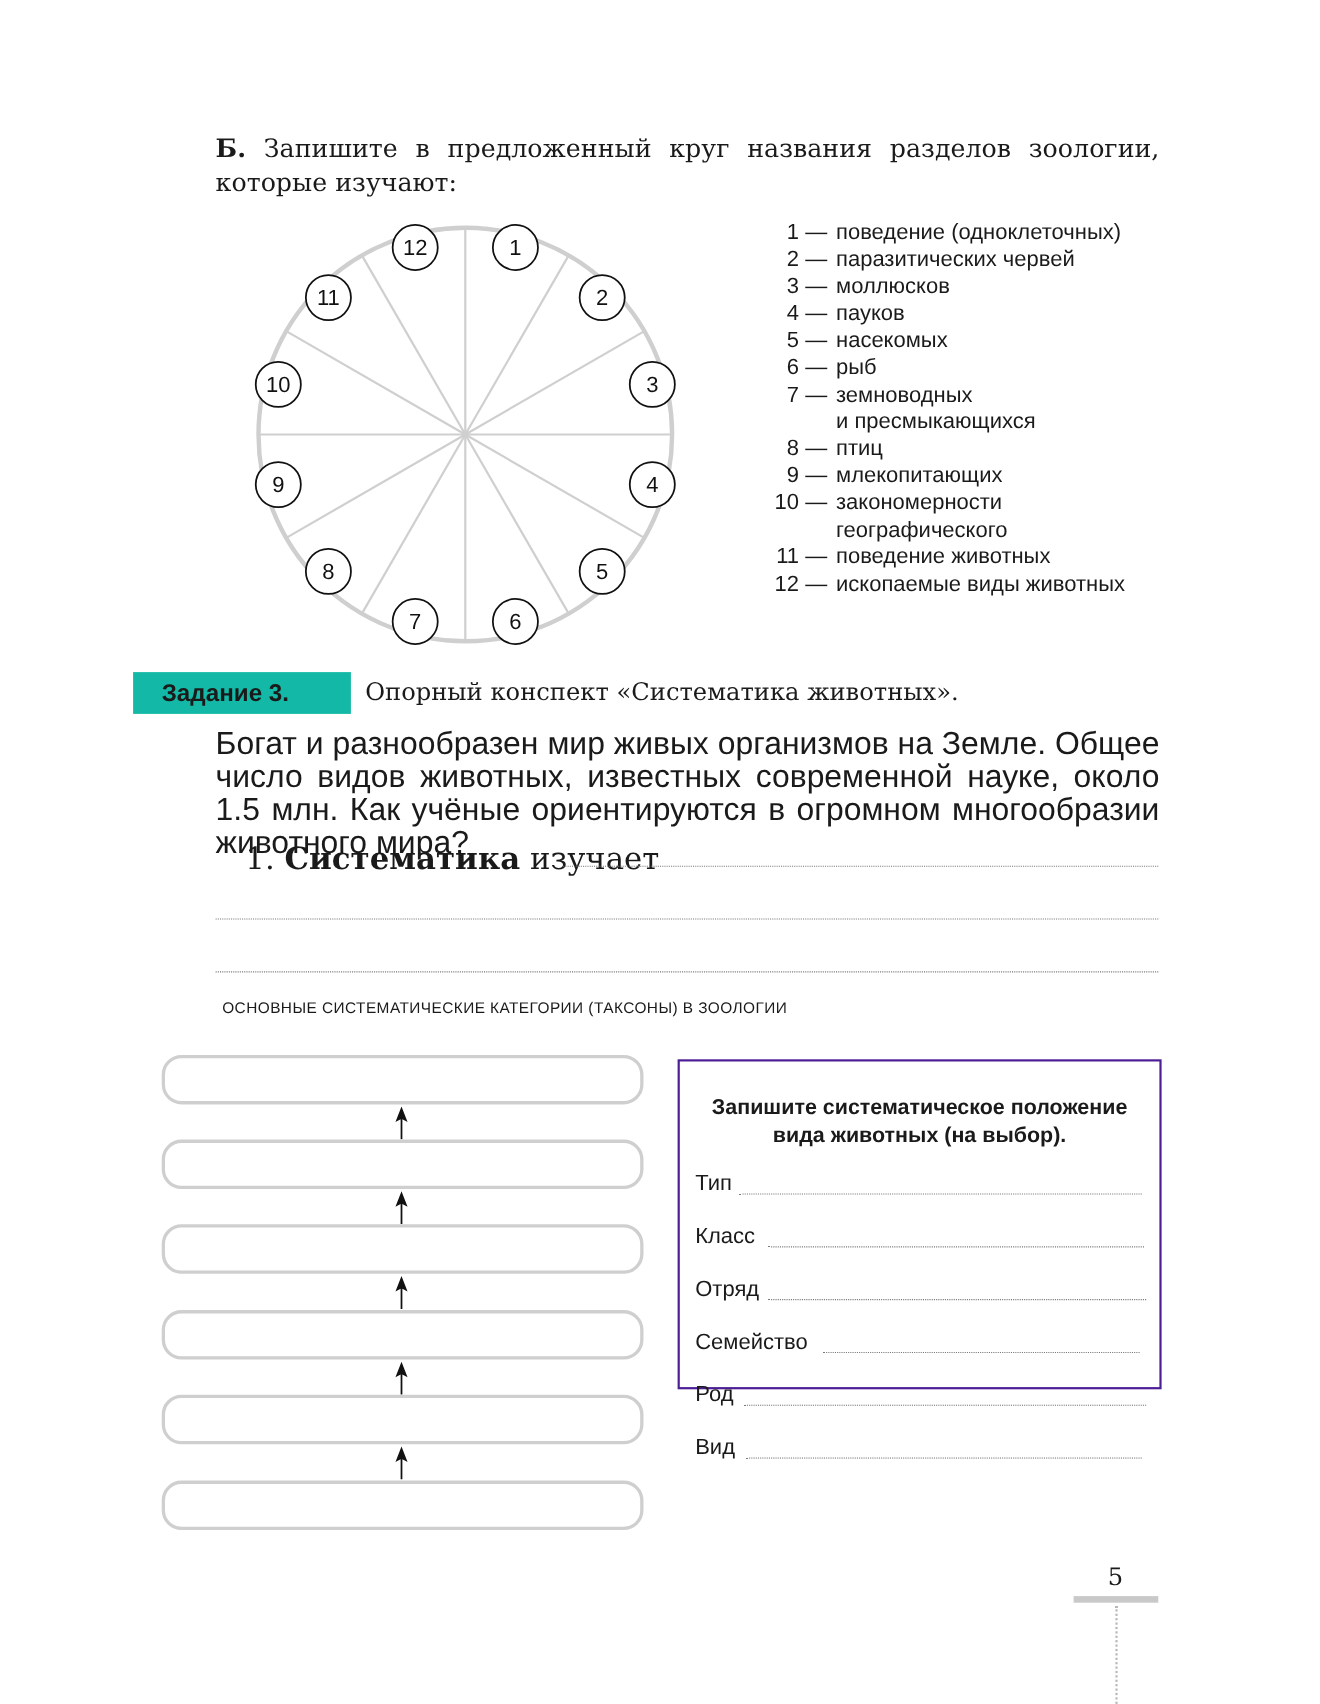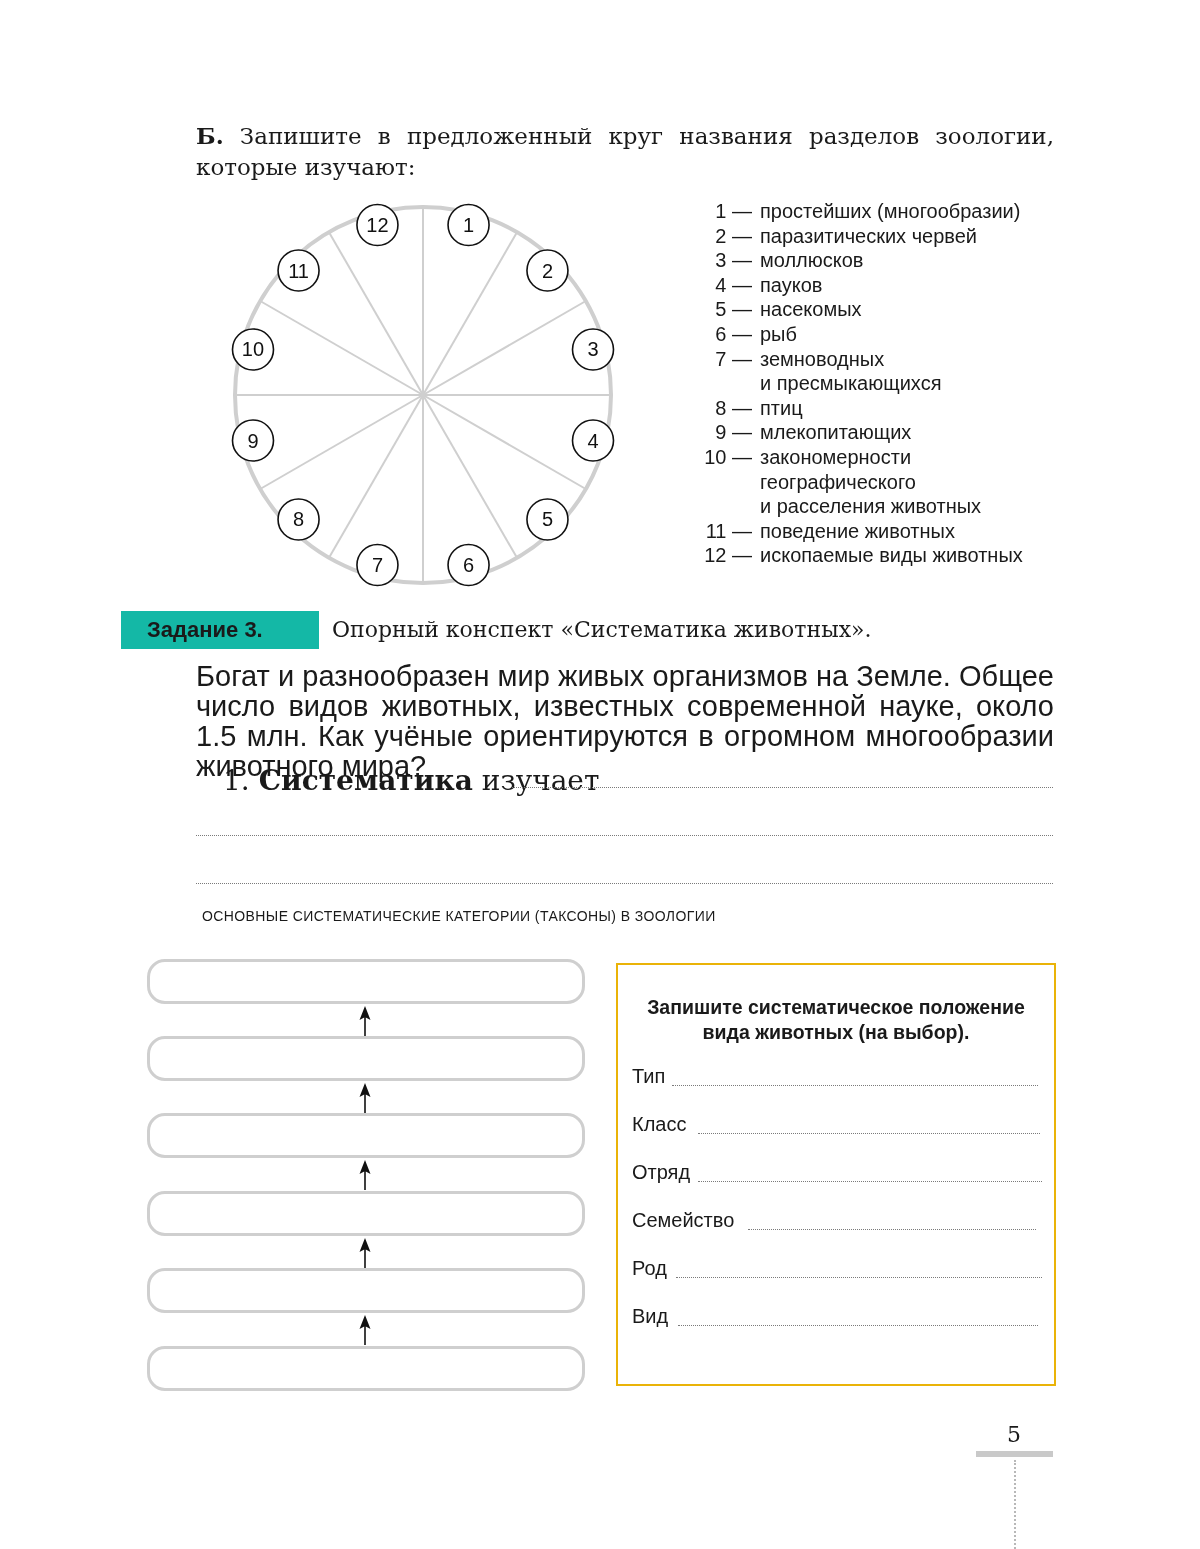--- a/index.html
+++ b/index.html
@@ -25,21 +25,21 @@
 
   .q1 { position: absolute; left: 196px; top: 764px; font-size: 28px; margin-left: 27px; }
   .q1 b { font-weight: bold; }
   .dots { position: absolute; border-bottom: 1.5px dotted #7a7a7a; height: 0; }
 
   .tax-title { position: absolute; left: 202px; top: 908px; font-size: 14px; letter-spacing: 0.4px; }
 
   .tax-box { position: absolute; left: 147px; width: 438px; height: 45px; border: 3px solid #cfcfcf; border-radius: 18px; background: #fff; box-sizing: border-box; }
   .arrow { position: absolute; left: 358px; width: 14px; height: 30px; }
 
-  .pos-card { position: absolute; left: 616px; top: 963px; width: 440px; height: 423px; border: 2px solid #eab308; box-sizing: border-box; padding-left: 20px; }
+  .pos-card { position: absolute; left: 616px; top: 963px; width: 440px; height: 300px; border: 2px solid #4c1d95; box-sizing: border-box; padding-left: 20px; }
   .pos-head { position: absolute; left: 0; top: 30px; width: 100%; text-align: center; font-weight: bold; font-size: 19.5px; line-height: 25px; }
   .pos-row { position: absolute; left: 14px; font-size: 20px; }
   .pos-row .lbl { white-space: pre; }
 
   .page-num { position: absolute; left: 1007px; top: 1422px; font-size: 22px; }
   .page-bar { position: absolute; left: 976px; top: 1451px; width: 77px; height: 6px; background: #c9c9c9; }
   .page-dots { position: absolute; left: 1014px; top: 1460px; height: 89px; border-left: 2px dotted #b8b8b8; }
 </style>
 </head>
 <body>
@@ -113,21 +113,21 @@
       <g>
         <circle cx="157.44784806195636" cy="29.99705457312399" r="20.5" fill="#fff" stroke="#111" stroke-width="1.6"></circle>
         <text x="157.44784806195636" y="36.99705457312399" text-anchor="middle" font-family="&quot;Liberation Sans&quot;, sans-serif" font-size="20" fill="#111">12</text>
       </g>
     </g>
 </svg>
 
 <div class="legend sans" id="legend">
     <div class="row">
       <span class="num">1 —</span>
-      <span class="txt">простейших (многообразии)</span>
+      <span class="txt">поведение (одноклеточных)</span>
     </div>
     <div class="row">
       <span class="num">2 —</span>
       <span class="txt">паразитических червей</span>
     </div>
     <div class="row">
       <span class="num">3 —</span>
       <span class="txt">моллюсков</span>
     </div>
     <div class="row">
@@ -158,24 +158,20 @@
       <span class="num">9 —</span>
       <span class="txt">млекопитающих</span>
     </div>
     <div class="row">
       <span class="num">10 —</span>
       <span class="txt">закономерности</span>
     </div>
     <div class="row">
       <span class="num"></span>
       <span class="txt">географического</span>
-    </div>
-    <div class="row">
-      <span class="num"></span>
-      <span class="txt">и расселения животных</span>
     </div>
     <div class="row">
       <span class="num">11 —</span>
       <span class="txt">поведение животных</span>
     </div>
     <div class="row">
       <span class="num">12 —</span>
       <span class="txt">ископаемые виды животных</span>
     </div>
   </div>

